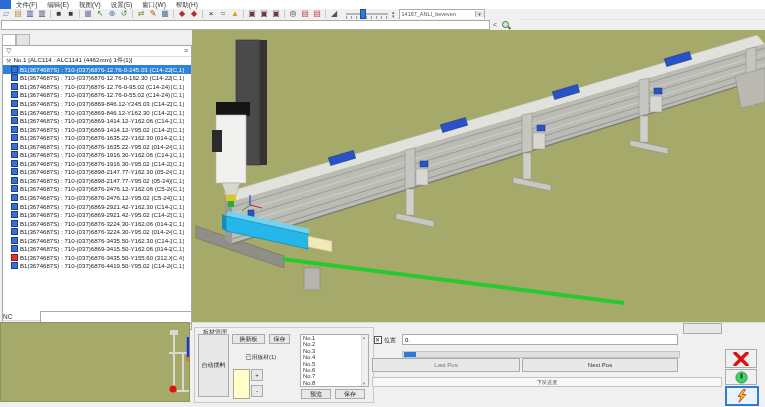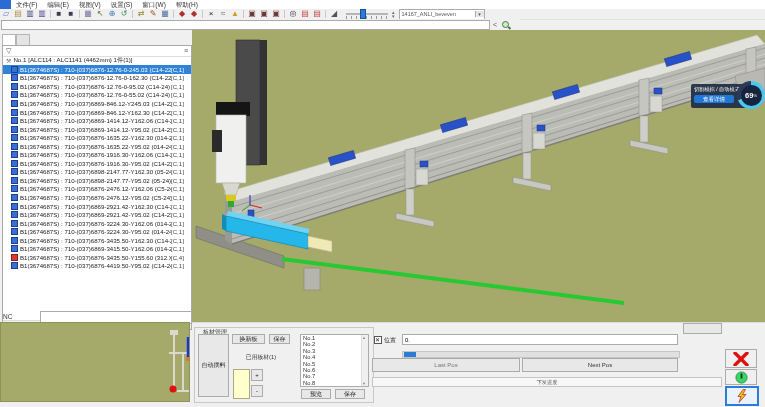--- a/index.html
+++ b/index.html
@@ -454,30 +454,20 @@
       <line x1="58" y1="175" x2="58" y2="165" stroke="#2020d0" stroke-width="1"></line>
 
       <polygon points="36,181 118,199 116,204 34,186" fill="#6fd4f2"></polygon>
       <polygon points="34,186 116,204 116,219 34,201" fill="#25b7ea" stroke="#0e7fae" stroke-width="0.6"></polygon>
       <polygon points="30,184 34,186 34,201 30,199" fill="#148cb4"></polygon>
 
       <polygon points="116,206 140,211 140,222 116,217" fill="#efe9b8" stroke="#b8b28a" stroke-width="0.6"></polygon>
 
       <polygon points="543,46 573,38 573,72 549,78" fill="#b9b9b1" stroke="#8a8a82" stroke-width="0.5"></polygon>
     </svg>
-    <div class="overlay">
-      <div class="t1">切割模拟 / 自动模式</div>
-      <div class="obtn">查看详情</div>
-      <div class="gauge">
-        <div class="inner">
-            <span>69</span>
-            <span class="pct">%</span>
-          </div>
-      </div>
-    </div>
   </div>
 
   <div class="preview2d">
     <svg width="188" height="78" viewBox="0 0 188 78">
       <g stroke="#d9d9cf" stroke-width="2" fill="none">
         <line x1="173" y1="12" x2="173" y2="68"></line>
         <line x1="182" y1="30" x2="182" y2="68"></line>
         <line x1="168" y1="30" x2="186" y2="30"></line>
         <line x1="176" y1="68" x2="188" y2="68"></line>
       </g>

